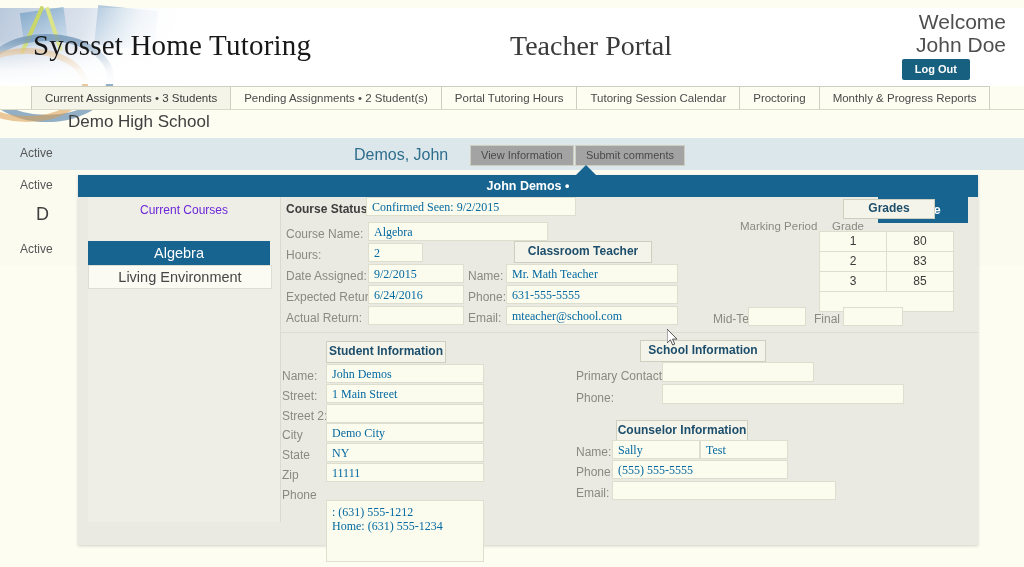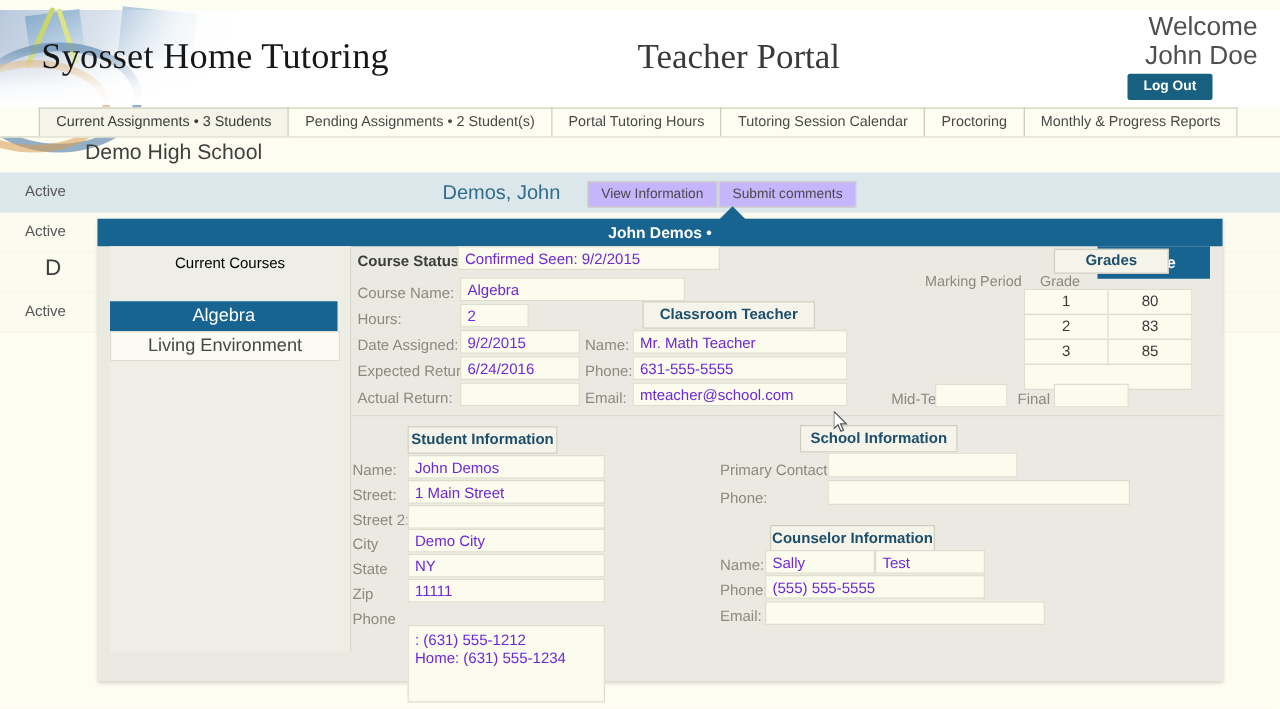--- a/index.html
+++ b/index.html
@@ -74,21 +74,21 @@
   .row-1{top:138px;background:#dce7ec;border-bottom:1px solid #cfdde4;}
   .row-2{top:170px;background:#fbfbf0;}
   .row-3{top:202px;background:#fbfbf0;}
   .row-4{top:234px;background:#fbfbf0;}
   .row-big{position:absolute;left:0;top:266px;width:1024px;height:301px;background:#fdfdf2;}
   .student-name{
     position:absolute;left:354px;top:146px;font-size:16px;color:#2f6d8c;
   }
   .hdrbtn{
     position:absolute;top:145px;height:19px;line-height:19px;
-    background:#c4b5fd;border:1px solid #cfcfc0;
+    background:#a3a3a3;border:1px solid #cfcfc0;
     font-size:11px;color:#4a4a4a;text-align:center;cursor:pointer;padding:0 10px;
   }
   .btn-viewinfo{left:470px;}
   .btn-comments{left:575px;}
   .demoD{position:absolute;left:36px;top:204px;font-size:18px;color:#3f3f3f;}
 
   
   .modal{position:absolute;left:78px;top:175px;width:900px;height:370px;
          background:#eaeae2;box-shadow:0 1px 3px rgba(0,0,0,.18);}
   .modal-title{position:absolute;left:0;top:0;width:900px;height:22px;background:#16648f;}
@@ -97,33 +97,33 @@
   .modal-caret{position:absolute;left:497px;top:-10px;width:0;height:0;
      border-left:11px solid transparent;border-right:11px solid transparent;border-bottom:11px solid #16648f;}
   .close-btn{position:absolute;left:800px;top:22px;width:90px;height:26px;
      background:#16648f;color:#fff;font-size:13px;font-weight:bold;line-height:26px;
      text-align:center;cursor:pointer;}
 
   
   .course-panel{position:absolute;left:10px;top:22px;width:192px;height:325px;
      background:#eeeee6;border-right:1px solid #dadad0;}
   .course-panel-title{position:absolute;left:0;top:6px;width:192px;text-align:center;
-     font-size:12px;color:#000000;}
+     font-size:12px;color:#6d28d9;}
   .course-item{position:absolute;left:0;width:182px;height:24px;line-height:24px;
      text-align:center;font-size:14.5px;cursor:pointer;}
   .course-item.sel{top:44px;background:#16648f;color:#ffffff;}
   .course-item.unsel{top:68px;background:#fbfbf4;border:1px solid #ddddd2;color:#474747;
      height:22px;line-height:22px;}
 
   
   .fld-label{position:absolute;font-size:12px;color:#8a8a80;}
   .fld-label.dark{color:#3d3d3d;font-weight:bold;}
   .inp{position:absolute;background:#fbfbee;border:1px solid #dedecf;
-     font-size:12px;color:#6d28d9;padding:2px 5px;box-sizing:border-box;
-     font-family:Liberation Sans, sans-serif;height:19px;line-height:15px;}
+     font-size:12px;color:#0369a1;padding:2px 5px;box-sizing:border-box;
+     font-family:Liberation Serif, serif;height:19px;line-height:15px;}
   .inp.empty{background:#fbfbee;}
   .secbtn{position:absolute;background:#f4f4ea;border:1px solid #cfcfc0;
      font-size:12px;font-weight:bold;color:#1d4e6b;text-align:center;cursor:pointer;
      height:20px;line-height:19px;}
 
   
   .grades-hdr{position:absolute;left:765px;top:24px;width:90px;height:18px;line-height:17px;}
   .gl{position:absolute;font-size:11.5px;color:#8a8a80;}
   .gtable{position:absolute;left:742px;top:57px;width:134px;}
   .gtable .gr{display:flex;}

